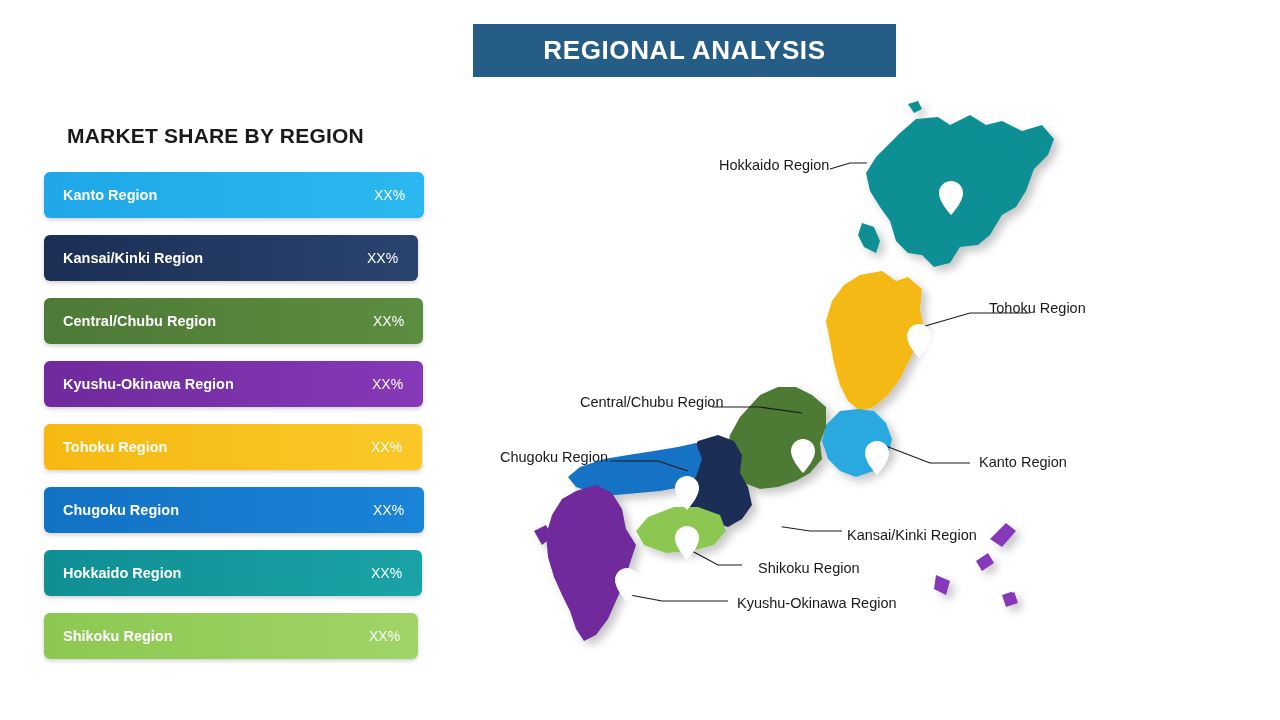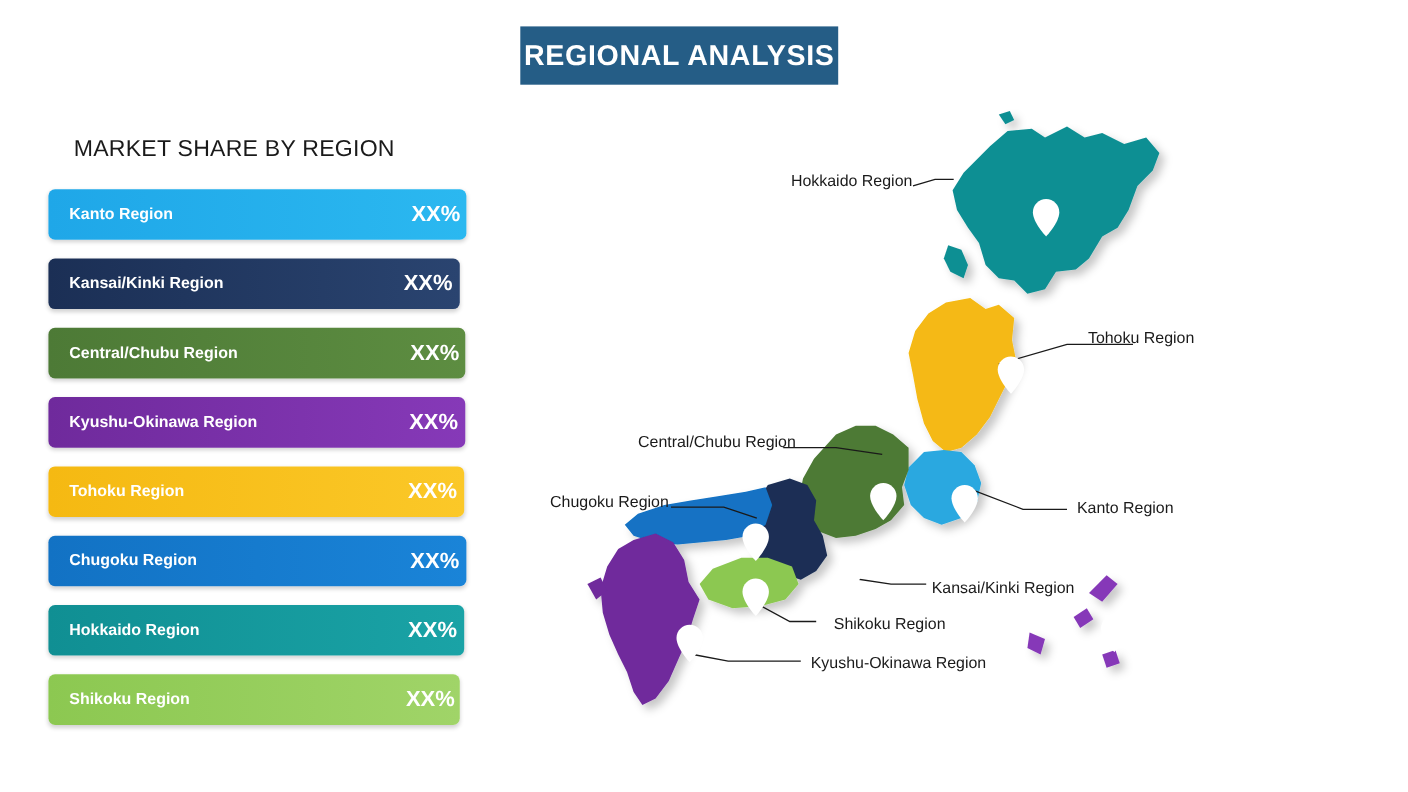--- a/index.html
+++ b/index.html
@@ -7,51 +7,51 @@
   body {
     width:1280px; height:720px; overflow:hidden;
     font-family:"Liberation Sans", sans-serif;
     background:#ffffff;
     position:relative;
   }
   .stage { position:absolute; inset:0; background:#ffffff; }
 
   
   .title-bar{
-    position:absolute; left:473px; top:24px; width:289px; height:53px;
+    position:absolute; left:473px; top:24px; width:423px; height:53px;
     background:#255d86; display:flex; align-items:center; justify-content:center;
   }
   .title-bar .txt{
     color:#ffffff; font-size:26px; font-weight:bold; letter-spacing:.6px;
   }
 
   
   .logo{ position:absolute; right:22px; top:18px; display:flex; align-items:center; }
   .logo .word{
     font-size:34px; font-weight:bold; color:#1b3f63; letter-spacing:-1px;
     line-height:1;
   }
   .logo .word .c{ color:#1b9ad6; }
   .logo .bar{ width:2px; height:30px; background:#1b9ad6; margin:0 7px 0 6px; }
   .logo .sub{ display:flex; flex-direction:column; justify-content:center; }
   .logo .sub span{ font-size:8.5px; font-weight:bold; color:#1b3f63; letter-spacing:.5px; line-height:1.35; }
 
   
   .panel-title{
     position:absolute; left:67px; top:124px;
-    font-size:21px; font-weight:normal; color:#1a1a1a; letter-spacing:.2px;text-align:right;
+    font-size:21px; font-weight:bold; color:#1a1a1a; letter-spacing:.2px;text-align:right;
   }
   .bars{ position:absolute; left:44px; top:172px; width:390px; }
   .bar-row{
     position:relative; height:46px; margin-bottom:17px; border-radius:6px;
     display:flex; align-items:center; color:#ffffff;
     box-shadow:0 2px 4px rgba(0,0,0,0.18);
   }
   .bar-row .label{ font-size:14.5px; font-weight:bold; margin-left:19px; white-space:nowrap; }
-  .bar-row .val{ font-size:20px; font-weight:bold; position:absolute; }
+  .bar-row .val{ font-size:14px; font-weight:normal; position:absolute; }
 
   
   .map-wrap{ position:absolute; left:430px; top:95px; width:830px; height:580px; }
   .map-wrap svg{ display:block; }
   .mlabel{
     position:absolute; font-size:14.5px; color:#1a1a1a; white-space:nowrap;
   }
 
   
   .foot{ position:absolute; bottom:18px; }

